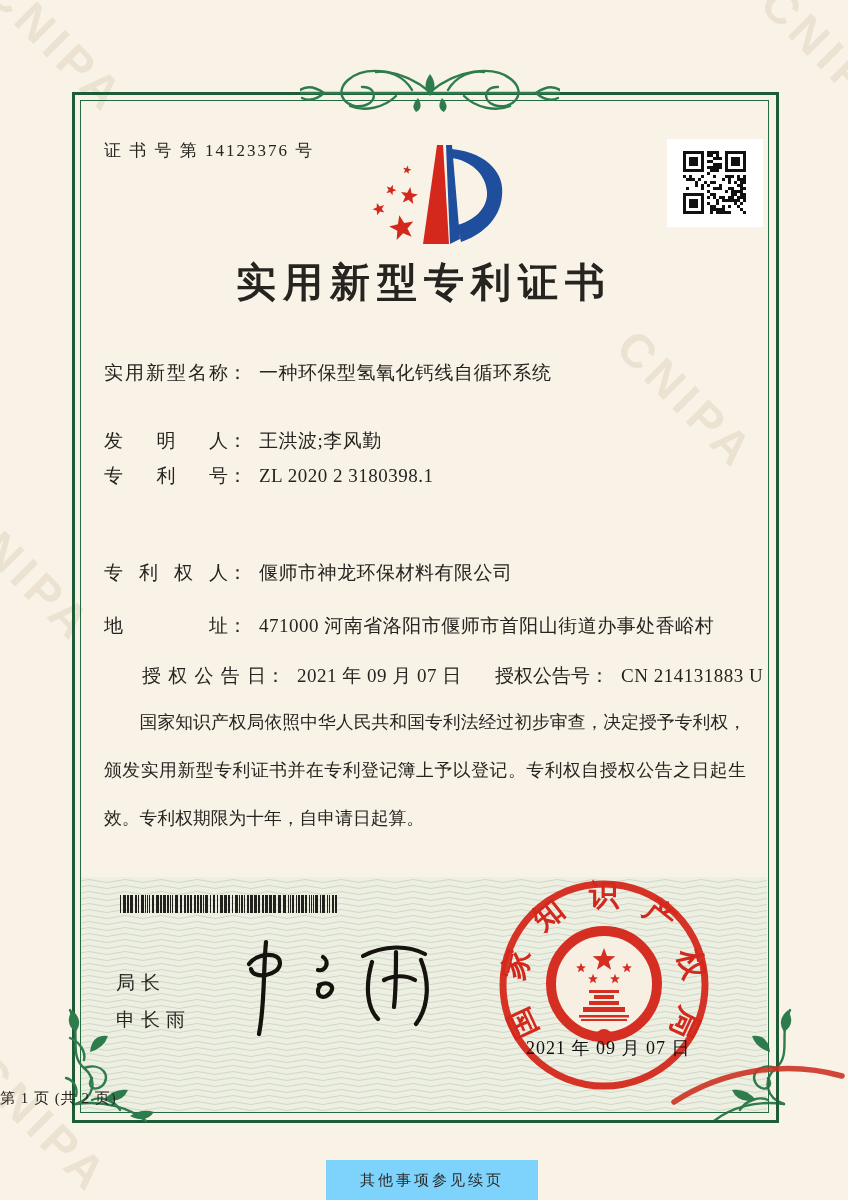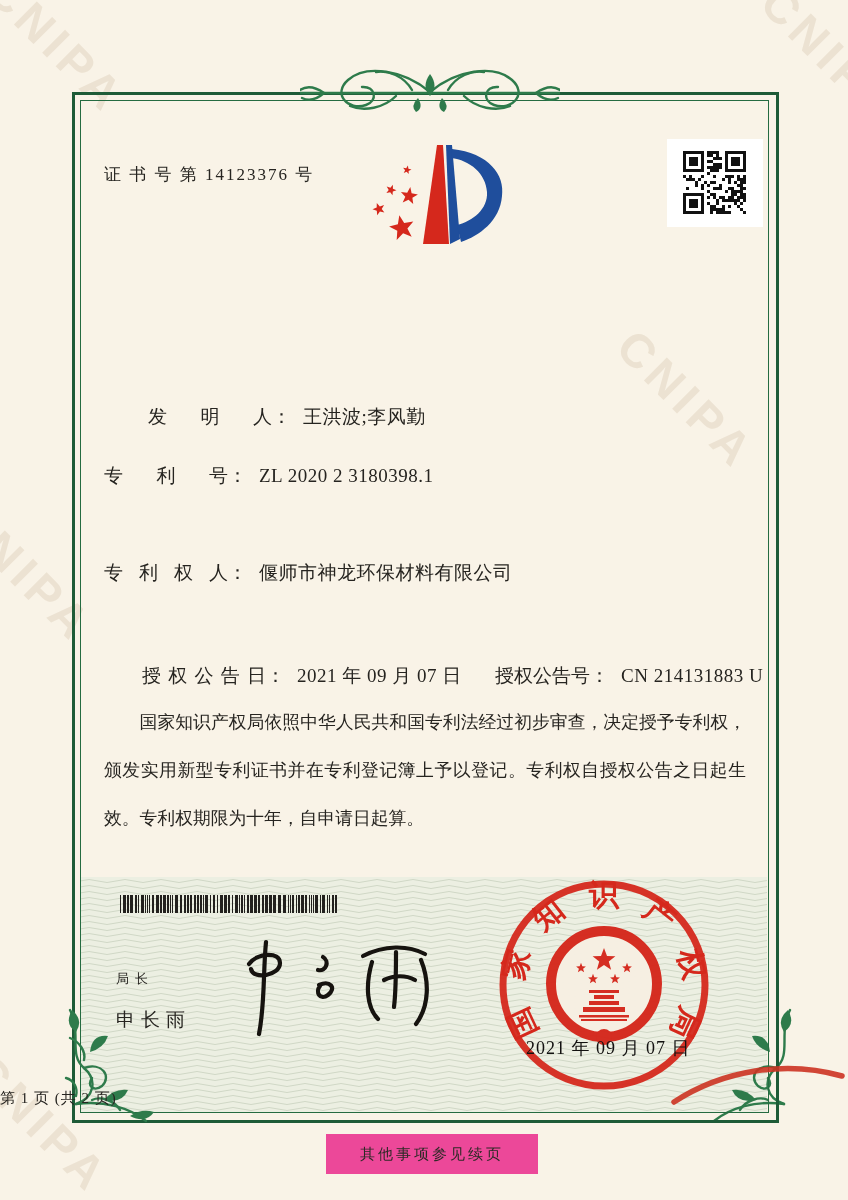--- a/index.html
+++ b/index.html
@@ -11,40 +11,40 @@
   
   .wm{position:absolute;font-family:"Liberation Sans","DejaVu Sans",sans-serif;
       font-weight:700;font-size:47px;letter-spacing:6px;color:#ece2d2;
       transform:rotate(45deg);z-index:0;white-space:nowrap;}
   
   .frame-outer{position:absolute;left:72px;top:92px;width:701px;height:1025px;
       border:3px solid #1e5b37;z-index:3;pointer-events:none;}
   .frame-inner{position:absolute;left:80px;top:100px;width:687px;height:1011px;
       border:1.5px solid #256b41;z-index:3;pointer-events:none;}
   .abs{position:absolute;}
-  .certno{left:104px;top:139px;font-size:17px;letter-spacing:2px;z-index:4;margin-top:24px;}
+  .certno{left:104px;top:139px;font-size:17px;letter-spacing:2px;z-index:4;}
   .title{left:0;right:0;top:255px;text-align:center;font-size:40px;font-weight:700;
       letter-spacing:7px;z-index:4;}
   .field-row{left:104px;width:660px;font-size:19px;z-index:4;white-space:nowrap;}
   .flabel{display:inline-block;width:124px;text-align:justify;text-align-last:justify;}
   .fcolon{display:inline-block;}
   .fvalue{margin-left:12px;letter-spacing:0.5px;}
   .grant2{position:absolute;left:353px;top:0;white-space:nowrap;}
   .paras{left:104px;top:698px;width:642px;font-size:17.8px;line-height:48px;
       text-align:justify;z-index:4;}
   .paras p{margin:0;text-indent:2em;}
   .waves{left:80px;top:877px;z-index:1;}
   .barcode{left:120px;top:895px;z-index:5;}
-  .signer-title{left:116px;top:970px;font-size:13px;letter-spacing:6px;z-index:5;}
+  .signer-title{left:116px;top:970px;font-size:19px;letter-spacing:6px;z-index:5;}
   .signer-name{left:116px;top:1007px;font-size:19px;letter-spacing:6px;z-index:5;}
   .sig-svg{left:235px;top:928px;z-index:6;}
   .seal-svg{left:495px;top:878px;z-index:5;}
   .seal-date{left:526px;top:1036px;font-size:18px;letter-spacing:1px;color:#121110;z-index:6;}
   .page-info{left:0;right:0;top:1089px;text-align:left;font-size:15px;letter-spacing:1px;z-index:4;}
-  .note-box{left:326px;top:1134px;width:212px;height:40px;background:#ec4899;z-index:4;
+  .note-box{left:326px;top:1160px;width:212px;height:40px;background:#7dd3fc;z-index:4;
       display:flex;align-items:center;justify-content:center;font-size:15px;letter-spacing:3px;color:#2c2a26;}
   .qr-box{left:667px;top:139px;width:96px;height:88px;background:#ffffff;z-index:4;}
   .qr-svg{left:683px;top:151px;z-index:5;}
   .logo-svg{left:350px;top:140px;z-index:4;}
   .flourish-top{left:300px;top:56px;z-index:4;}
   .flourish-bl{left:60px;top:1008px;z-index:4;}
   .flourish-br{left:650px;top:1008px;z-index:2;transform:scaleX(-1);}
   .red-arc{left:668px;top:1048px;z-index:4;}
 </style>
 </head>
@@ -287,29 +287,36 @@
       <rect x="3" y="3" width="15" height="15" fill="#fff"></rect>
       <rect x="6" y="6" width="9" height="9" fill="#111"></rect>
       <rect x="42" y="0" width="21" height="21" fill="#111"></rect>
       <rect x="45" y="3" width="15" height="15" fill="#fff"></rect>
       <rect x="48" y="6" width="9" height="9" fill="#111"></rect>
       <rect x="0" y="42" width="21" height="21" fill="#111"></rect>
       <rect x="3" y="45" width="15" height="15" fill="#fff"></rect>
       <rect x="6" y="48" width="9" height="9" fill="#111"></rect>
     </svg>
 
-
-  <div class="abs field-row" style="top:404px;margin-left:44px;">
+  <div class="abs title">实用新型专利证书</div>
+
+  <div class="abs field-row" style="top:360px;">
+    <span class="flabel">实用新型名称</span><span class="fcolon">：</span><span class="fvalue">一种环保型氢氧化钙线自循环系统</span>
+  </div>
+  <div class="abs field-row" style="top:428px;">
     <span class="flabel">发明人</span><span class="fcolon">：</span><span class="fvalue">王洪波;李风勤</span>
   </div>
   <div class="abs field-row" style="top:463px;">
     <span class="flabel">专利号</span><span class="fcolon">：</span><span class="fvalue">ZL 2020 2 3180398.1</span>
   </div>
   <div class="abs field-row" style="top:560px;">
     <span class="flabel">专利权人</span><span class="fcolon">：</span><span class="fvalue">偃师市神龙环保材料有限公司</span>
+  </div>
+  <div class="abs field-row" style="top:613px;">
+    <span class="flabel">地址</span><span class="fcolon">：</span><span class="fvalue">471000 河南省洛阳市偃师市首阳山街道办事处香峪村</span>
   </div>
   <div class="abs field-row" style="top:663px;margin-left:38px;">
     <span class="flabel">授权公告日</span><span class="fcolon">：</span><span class="fvalue">2021 年 09 月 07 日</span>
     <span class="grant2">
       <span>授权公告号</span><span>：</span><span class="fvalue">CN 214131883 U</span>
     </span>
   </div>
 
   <div class="abs paras">
     <p>国家知识产权局依照中华人民共和国专利法经过初步审查，决定授予专利权，颁发实用新型专利证书并在专利登记簿上予以登记。专利权自授权公告之日起生效。专利权期限为十年，自申请日起算。</p>

